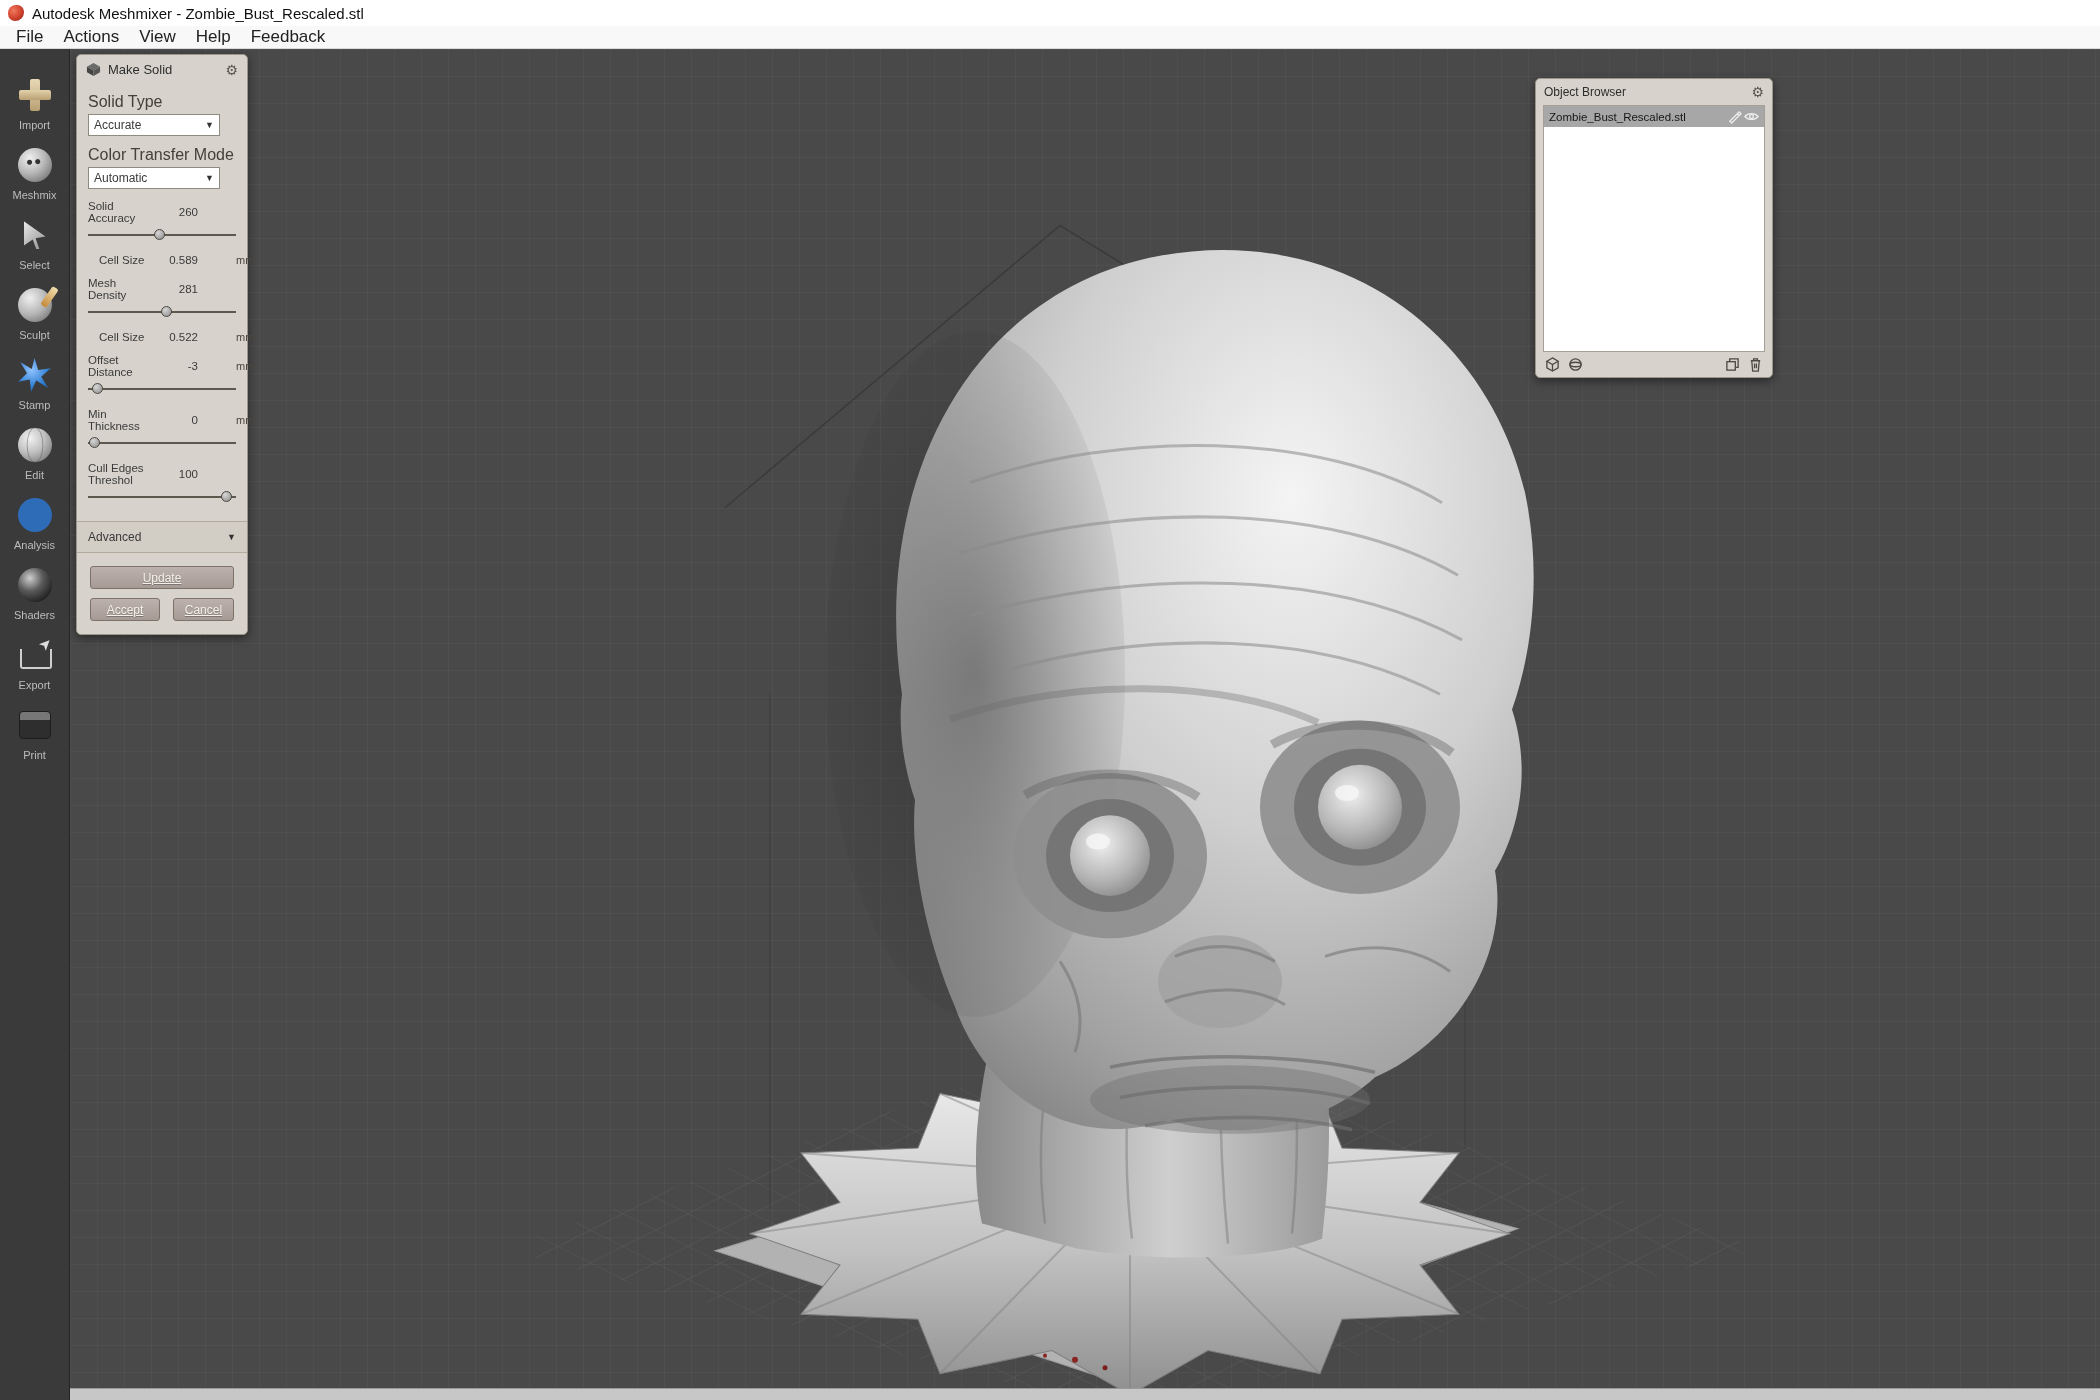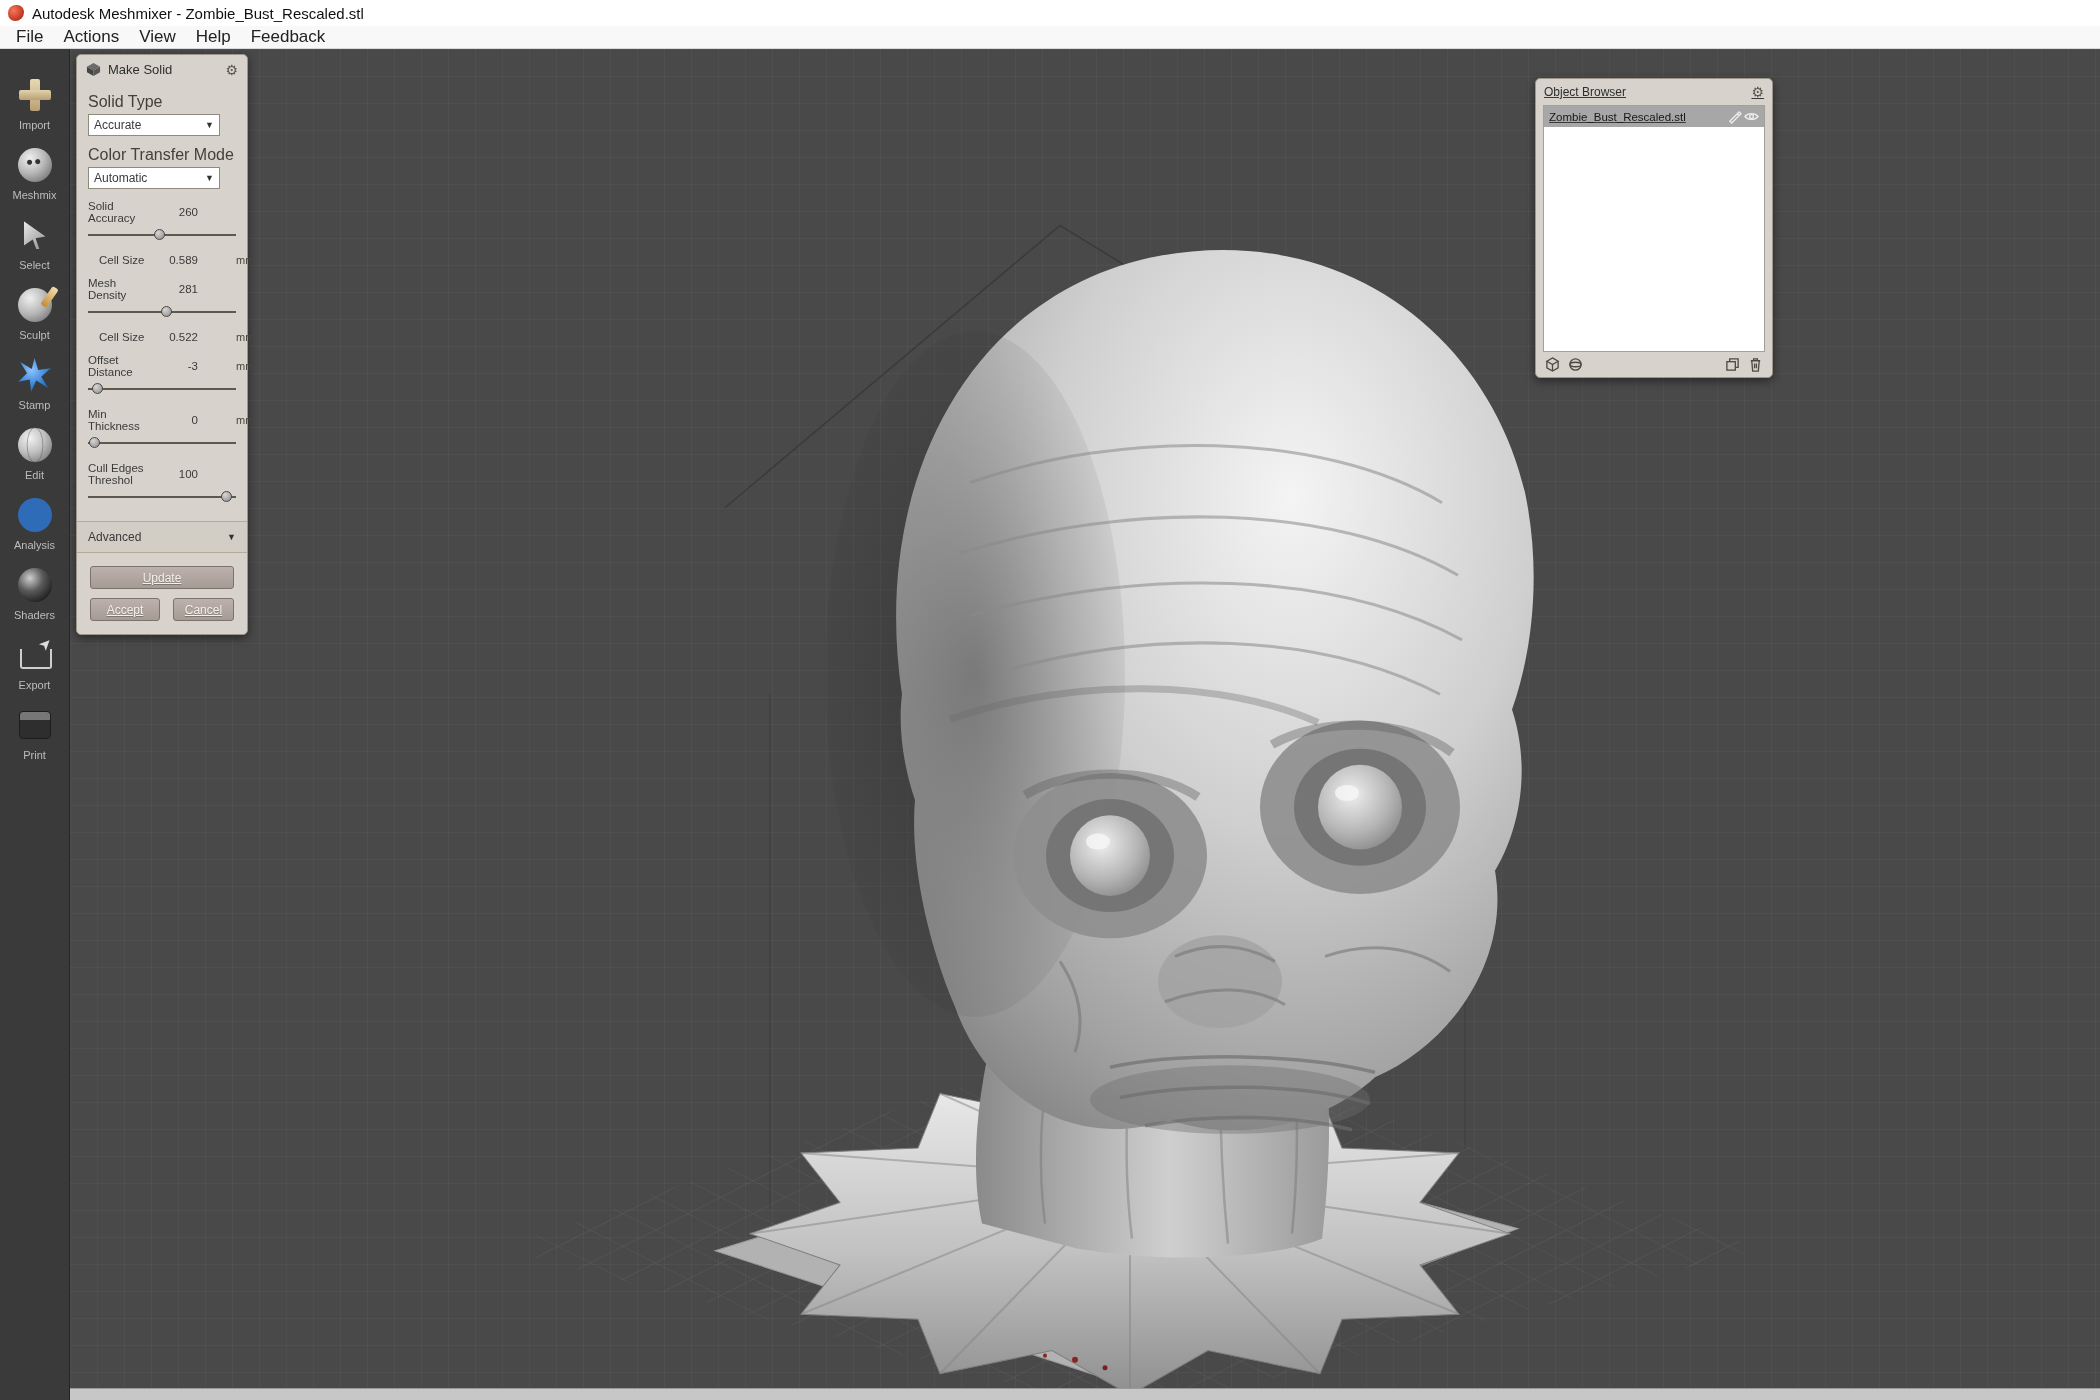--- a/index.html
+++ b/index.html
@@ -79,21 +79,21 @@
   .advanced { margin-top:16px; border-top:1px solid #b2ac9f; border-bottom:1px solid #b2ac9f; background:#d2cec6; display:flex; align-items:center; padding:8px 11px; cursor:pointer; }
   .advanced .adv-label { flex:1; font-size:12px; }
   .btn-block { padding:13px 13px 11px; }
   .btn { display:flex; align-items:center; justify-content:center; height:23px; background:linear-gradient(#bcb1ac,#a59a94); border:1px solid #7d7268; border-radius:3px; color:#f5f0ea; font-size:12px; text-shadow:0 1px 1px rgba(0,0,0,.25); cursor:pointer;text-decoration:underline; }
   .btn-update { width:100%; margin-bottom:9px; }
   .btn-row { display:flex; gap:13px; }
   .btn-accept { flex:1.15; }
   .btn-cancel { flex:1; }
 
   
-  .object-browser { left:1465px; top:29px; width:238px; height:300px; display:flex; flex-direction:column;text-decoration:underline; }
+  .object-browser { left:1465px; top:29px; width:238px; height:300px; display:flex; flex-direction:column; }
   .ob-header { display:flex; align-items:center; padding:6px 8px 4px; font-size:12px; color:#2d2d2d; }
   .ob-title { flex:1; }
   .ob-list { flex:1; background:#ffffff; border:1px solid #a59f95; margin:2px 7px 0; overflow:hidden; }
   .ob-item { background:#a7a7a7; display:flex; align-items:center; gap:2px; padding:3px 5px; font-size:11.5px; color:#161616; cursor:pointer; }
   .ob-item-name { flex:1; white-space:nowrap; overflow:hidden; text-overflow:ellipsis; }
   .ob-bottom { display:flex; align-items:center; gap:8px; padding:5px 9px; }
   .ob-bottom .spacer { flex:1; }
   .mini-icon { width:15px; height:15px; display:block; cursor:pointer; }
   .mini-icon * { stroke:#4e4a42; fill:none; stroke-width:1.4; }
   .ob-item .mini-icon * { stroke:#ededed; }

